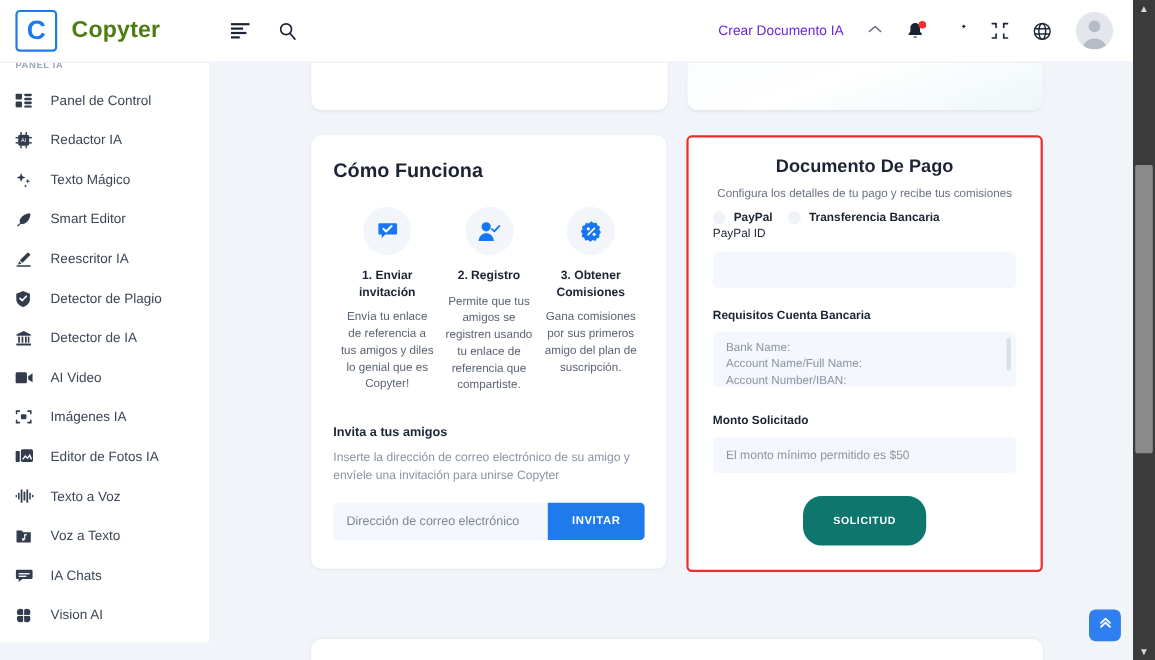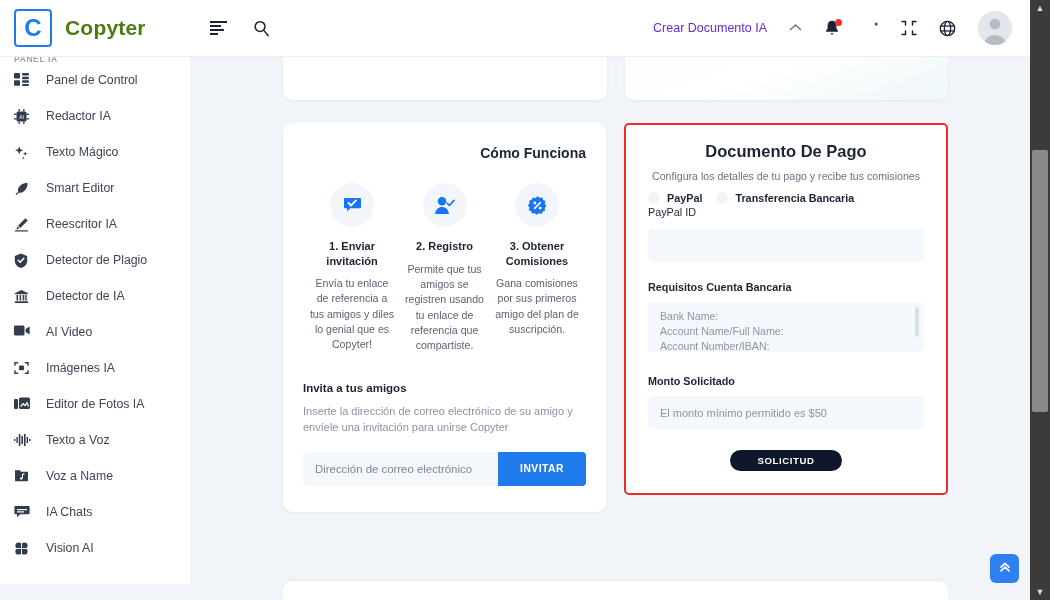--- a/index.html
+++ b/index.html
@@ -37,42 +37,42 @@
   }
   .avatar svg { display:block; }
 
   
   .sidebar {
     position:absolute; top:41px; left:0; width:228px; height:543px;
     background:#ffffff; padding-top:13px; overflow:hidden;
   }
   .panel-label { font-size:8.5px; color:#9aa3b2; letter-spacing:.6px; padding:0 0 9px 14px; font-weight:600;}
   .nav-item {
-    display:flex; align-items:flex-start; height:36px; padding:0 12px 0 14px;
+    display:flex; align-items:center; height:36px; padding:0 12px 0 14px;
     color:#3c4655; font-size:12.3px; cursor:pointer; position:relative;
   }
   .nav-ico { width:20px; display:flex; align-items:center; justify-content:flex-start; color:#323c4d; flex:0 0 20px; }
   .nav-text { margin-left:12px; white-space:nowrap; }
   .nav-chev { margin-left:auto; color:#8b93a2; font-size:11px; }
 
   
   .main {
     position:absolute; top:57px; left:190px; width:840px; height:543px;
     background:#f1f5f9; overflow:hidden;
   }
 
   .top-cards { position:absolute; left:93px; top:-52px; width:665px; height:95px; display:flex; gap:18px; }
   .top-card { flex:1; border-radius:9px; background:#fff; position:relative; box-shadow:0 1px 3px rgba(16,24,40,.06); }
   .top-card.grad { background:linear-gradient(160deg,#f7fbff 0%,#ffffff 55%,#eef7f9 100%); }
 
   .row { position:absolute; left:93px; top:66px; width:665px; display:flex; gap:18px; align-items:flex-start; }
 
   
   .how { width:323px; background:#fff; border-radius:9px; padding:22px 20px 26px; box-shadow:0 1px 3px rgba(16,24,40,.06); }
-  .how-title { text-align:right; font-size:14px; font-weight:bold; color:#1c2434; margin-bottom:22px; }
+  .how-title { text-align:left; font-size:18px; font-weight:bold; color:#1c2434; margin-bottom:22px; }
   .steps { display:flex; justify-content:space-between; padding:0 6px; }
   .step { width:86px; text-align:center; }
   .step-circle {
     width:44px; height:44px; border-radius:50%; background:#f2f6fb;
     display:flex; align-items:center; justify-content:center; margin:0 auto 12px;
   }
   .step-title { font-size:11px; font-weight:bold; color:#1c2434; line-height:1.32; margin-bottom:8px; }
   .step-desc { font-size:10.6px; color:#5b6472; line-height:1.45; }
 
   .invite-title { font-size:11.5px; font-weight:bold; color:#1c2434; margin:28px 0 9px; }
@@ -109,22 +109,22 @@
   .text-input::placeholder { color:#8d95a3; }
   .sec-label { font-size:10.8px; font-weight:bold; color:#1c2434; margin:19px 0 9px; }
   .bank-box {
     width:100%; height:50px; background:#f4f7fb; border:none; border-radius:5px;
     padding:7px 12px; font-size:10.6px; color:#8d95a3; line-height:1.42; resize:none;
     overflow:hidden; font-family:"Liberation Sans", sans-serif;
   }
   .bank-scroll { position:absolute; right:26px; width:4px; background:#d9dfe7; border-radius:2px; }
   .submit-wrap { text-align:center; margin-top:21px; }
   .submit-btn {
-    background:#0f172a; color:#fff; border:none; border-radius:17px;
-    padding:5px 27px; font-size:9.6px; font-weight:bold; letter-spacing:.6px; cursor:pointer;
+    background:#0f766e; color:#fff; border:none; border-radius:17px;
+    padding:17px 27px; font-size:9.6px; font-weight:bold; letter-spacing:.6px; cursor:pointer;
     font-family:"Liberation Sans", sans-serif;
   }
 
   .bottom-card { position:absolute; left:93px; top:524px; width:665px; height:80px; background:#fff; border-radius:9px 9px 0 0; box-shadow:0 -1px 3px rgba(16,24,40,.05); }
 
   
   .scroll-top {
     position:absolute; right:31px; bottom:17px; width:29px; height:29px;
     background:#2f7ff0; border-radius:6px; display:flex; align-items:center; justify-content:center;
     cursor:pointer; z-index:30;
@@ -381,21 +381,21 @@
       <span class="nav-ico">
         <svg width="15" height="13" viewBox="0 0 15 13">
             <path fill="#323c4d" d="M1 1.2h4.8l1.3 1.6H14v8.6a.8.8 0 0 1-.8.8H1.8a.8.8 0 0 1-.8-.8z"></path>
           <g fill="#fff">
               <rect x="8" y="5" width="1" height="4.4"></rect>
               <circle cx="7.2" cy="9.4" r="1.2"></circle>
               <path d="M8 5l2.4-.8v1.2L8 6.2z"></path>
             </g>
           </svg>
       </span>
-      <span class="nav-text">Voz a Name</span>
+      <span class="nav-text">Voz a Texto</span>
     </div>
 
     <div class="nav-item">
       <span class="nav-ico">
         <svg width="16" height="13" viewBox="0 0 16 13">
             <path fill="#323c4d" d="M1.4 1h13.2a1 1 0 0 1 1 1v6.3a1 1 0 0 1-1 1H6.3L3 12.2V9.3H1.4a1 1 0 0 1-1-1V2a1 1 0 0 1 1-1z"></path>
           <g fill="#fff">
               <rect x="3" y="4" width="10" height="1.2"></rect>
               <rect x="3" y="6.3" width="7" height="1.2"></rect>
             </g>

